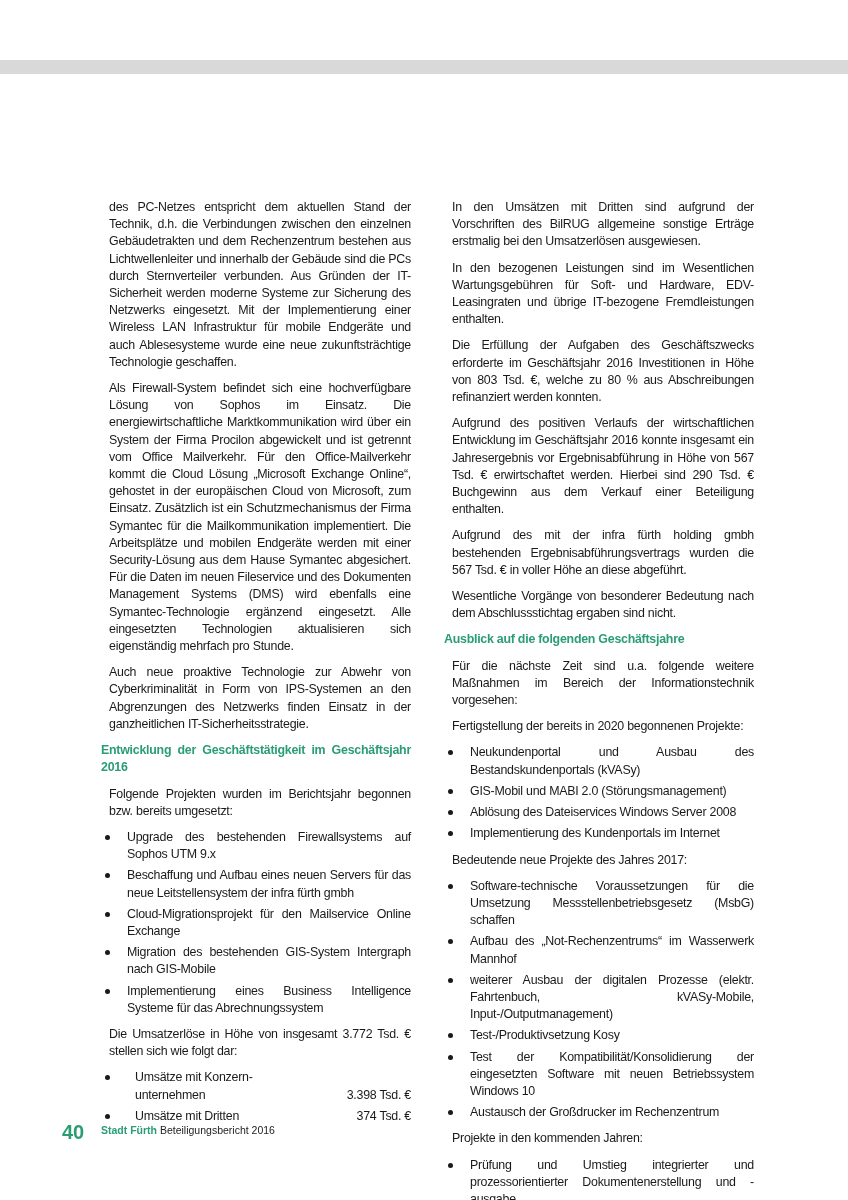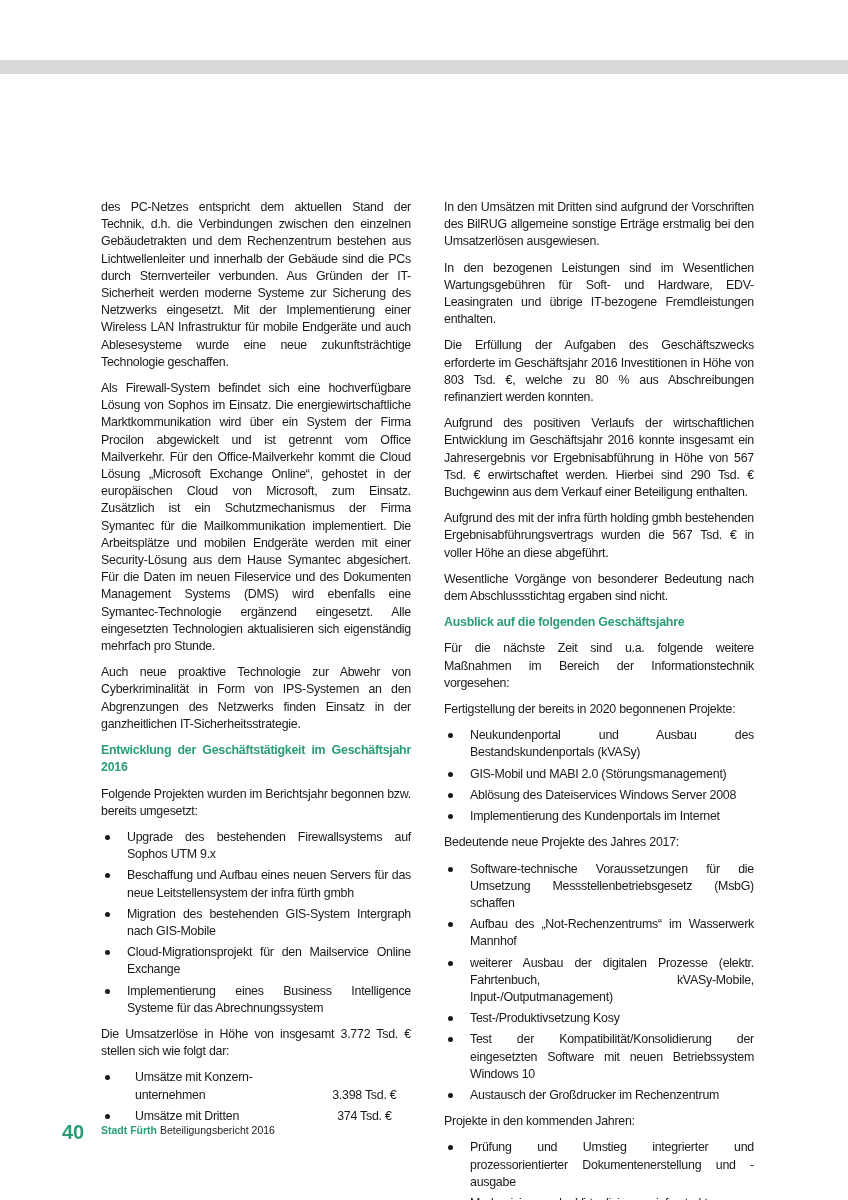--- a/index.html
+++ b/index.html
@@ -10,37 +10,37 @@
   .top-band {
     position:absolute; left:0; top:60px; width:848px; height:14px; background:#d9d9d9;
   }
   .col {
     position:absolute; top:199px; width:310px;
     font-size:12.4px; line-height:17.2px; letter-spacing:-0.25px;
     font-stretch:condensed;
   }
   .col-left { left:101px; }
   .col-right { left:444px; }
-  p { margin:0 0 9px 0; text-align:justify; }
+  p { margin:0 0 9px 8px; text-align:justify; }
   p.nojust { text-align:left; }
   h2 {
     margin:0 0 9px 0; font-size:12.4px; line-height:17.2px; font-weight:bold;
     color:#2a9d74; text-align:justify;
   }
   ul { list-style:none; margin:0 0 9px 0; padding:0; }
   li {
     position:relative; padding-left:26px; margin:0 0 4px 0; text-align:justify;
   }
   li .bullet {
     position:absolute; left:4px; top:6px; width:5px; height:5px; border-radius:50%;
     background:#1a1a1a;
   }
   .rev-row { display:flex; }
   .rev-label { width:188px; text-align:left;margin-left:8px; }
-  .rev-value { width:96px; text-align:center; align-self:flex-end; }
+  .rev-value { width:96px; text-align:right; align-self:flex-end; }
   .footer {
     position:absolute; top:1121px; left:0; width:848px; height:20px;
   }
   .page-num {
     position:absolute; left:62px; top:0; font-size:20px; font-weight:bold; color:#2a9d74;
   }
   .footer-text { position:absolute; left:101px; top:3px; font-size:10.5px; color:#222; }
   .footer-brand { font-weight:bold; color:#2a9d74;margin-top:19px; }
 </style>
 </head>
@@ -50,22 +50,22 @@
 
 <div class="col col-left">
   <p>des PC-Netzes entspricht dem aktuellen Stand der Technik, d.h. die Verbindungen zwischen den einzelnen Gebäudetrakten und dem Rechenzentrum bestehen aus Lichtwellenleiter und innerhalb der Gebäude sind die PCs durch Sternverteiler verbunden. Aus Gründen der IT-Sicherheit werden moderne Systeme zur Sicherung des Netzwerks eingesetzt. Mit der Implementierung einer Wireless LAN Infrastruktur für mobile Endgeräte und auch Ablesesysteme wurde eine neue zukunftsträchtige Technologie geschaffen.</p>
   <p>Als Firewall-System befindet sich eine hochverfügbare Lösung von Sophos im Einsatz. Die energiewirtschaftliche Marktkommunikation wird über ein System der Firma Procilon abgewickelt und ist getrennt vom Office Mailverkehr. Für den Office-Mailverkehr kommt die Cloud Lösung „Microsoft Exchange Online“, gehostet in der europäischen Cloud von Microsoft, zum Einsatz. Zusätzlich ist ein Schutzmechanismus der Firma Symantec für die Mailkommunikation implementiert. Die Arbeitsplätze und mobilen Endgeräte werden mit einer Security-Lösung aus dem Hause Symantec abgesichert. Für die Daten im neuen Fileservice und des Dokumenten Management Systems (DMS) wird ebenfalls eine Symantec-Technologie ergänzend eingesetzt. Alle eingesetzten Technologien aktualisieren sich eigenständig mehrfach pro Stunde.</p>
   <p>Auch neue proaktive Technologie zur Abwehr von Cyberkriminalität in Form von IPS-Systemen an den Abgrenzungen des Netzwerks finden Einsatz in der ganzheitlichen IT-Sicherheitsstrategie.</p>
   <h2>Entwicklung der Geschäftstätigkeit im Geschäftsjahr 2016</h2>
   <p>Folgende Projekten wurden im Berichtsjahr begonnen bzw. bereits umgesetzt:</p>
   <ul>
     <li><span class="bullet"></span><span>Upgrade des bestehenden Firewallsystems auf Sophos UTM 9.x</span></li>
     <li><span class="bullet"></span><span>Beschaffung und Aufbau eines neuen Servers für das neue Leitstellensystem der infra fürth gmbh</span></li>
+    <li><span class="bullet"></span><span>Cloud-Migrationsprojekt für den Mailservice Online Exchange</span></li>
     <li><span class="bullet"></span><span>Migration des bestehenden GIS-System Intergraph nach GIS-Mobile</span></li>
-    <li><span class="bullet"></span><span>Cloud-Migrationsprojekt für den Mailservice Online Exchange</span></li>
     <li><span class="bullet"></span><span>Implementierung eines Business Intelligence Systeme für das Abrechnungssystem</span></li>
   </ul>
   <p>Die Umsatzerlöse in Höhe von insgesamt 3.772 Tsd. € stellen sich wie folgt dar:</p>
   <ul>
     <li>
         <span class="bullet"></span>
       <div class="rev-row">
           <span class="rev-label">Umsätze mit Konzern-unternehmen</span>
           <span class="rev-value">3.398 Tsd. €</span>
         </div>

